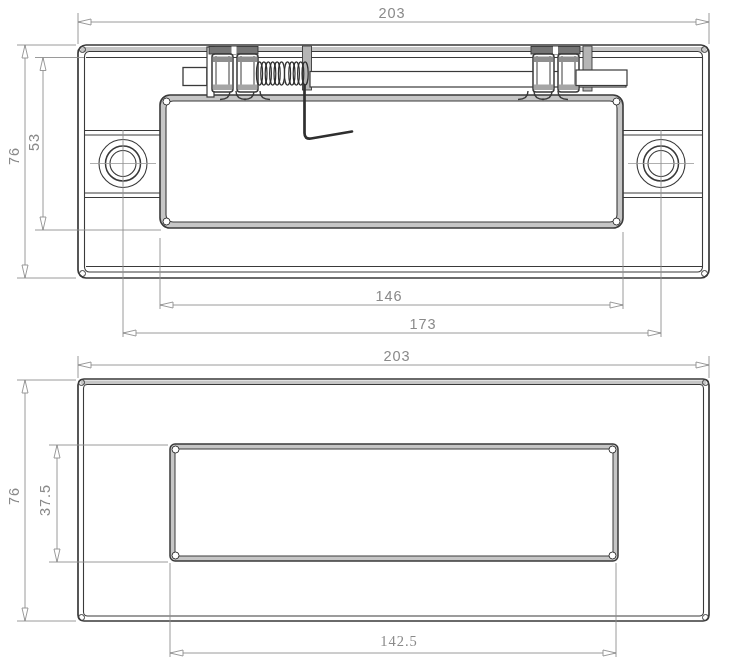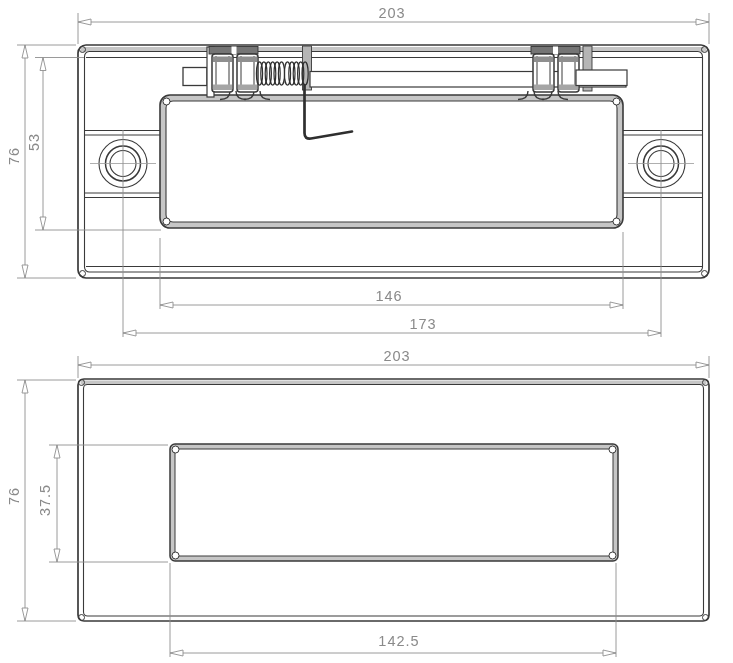--- a/index.html
+++ b/index.html
@@ -255,15 +255,15 @@
   <div class="dim" style="left:389px;top:296px;text-align:right;">146</div>
 
   <div class="dim" style="left:387px;top:324px;margin-left:36px;">173</div>
 
   <div class="dim" style="left:397px;top:356px;">203</div>
 
   <div class="dim rot" style="left:14px;top:496px;">76</div>
 
   <div class="dim rot" style="left:45px;top:500px;">37.5</div>
 
-  <div class="dim" style="left:399px;top:641px;">142.5</div>
+  <div class="dim" style="left:399px;top:641px;font-family:Liberation Serif, serif;">142.5</div>
 
 </div>
 
 </body></html>

